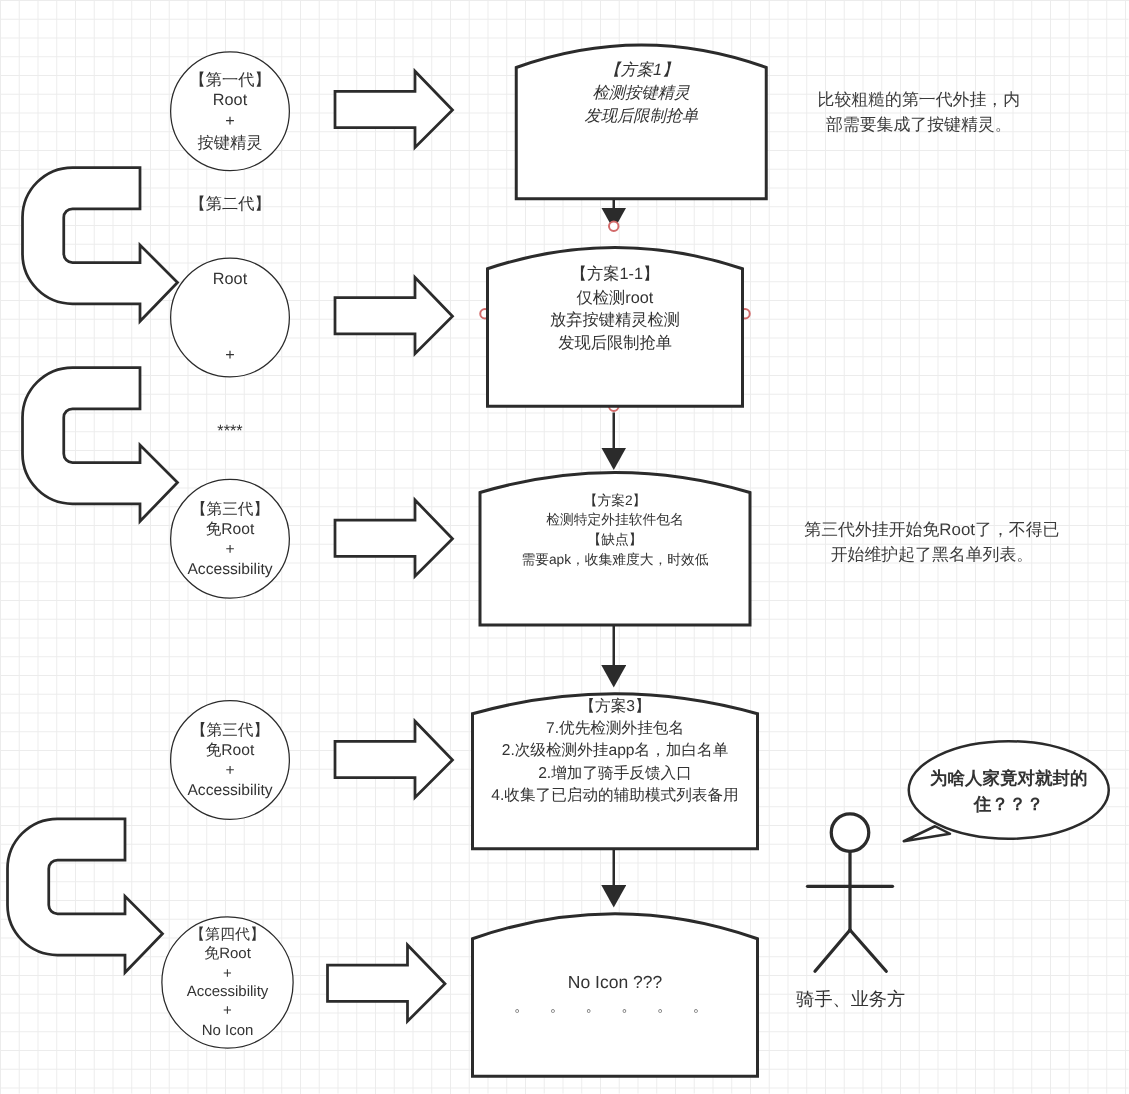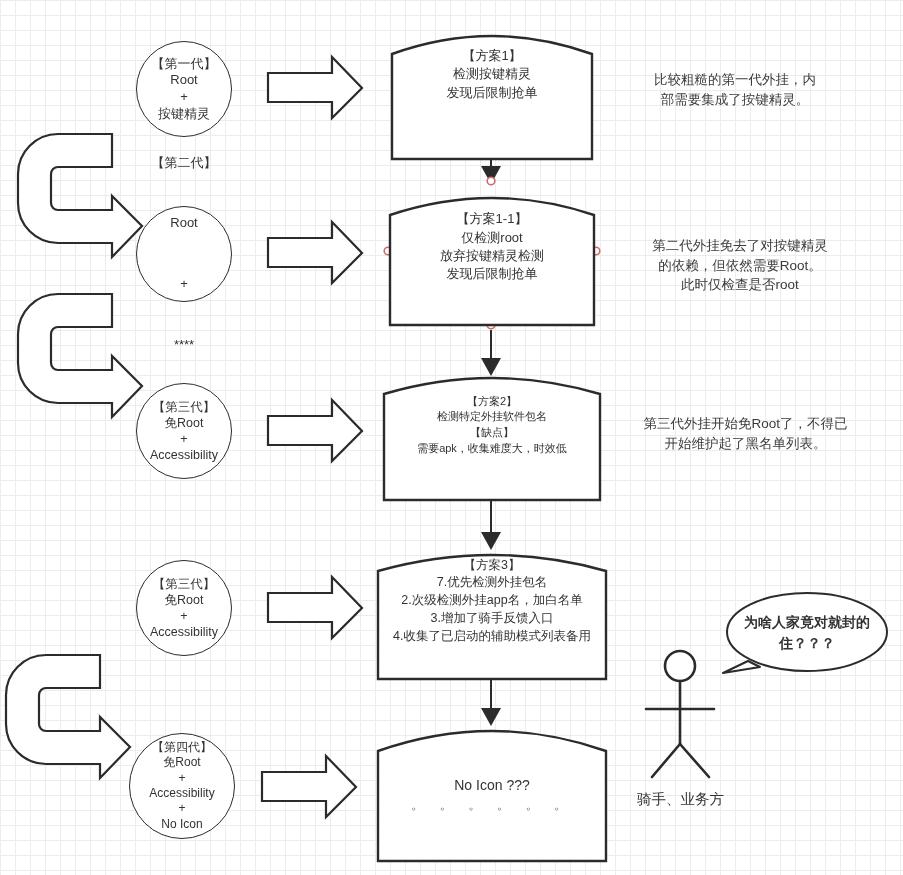--- a/index.html
+++ b/index.html
@@ -188,21 +188,21 @@
 
   <div class="node gen-circle" style="left:129px; top:733px; width:106px; height:106px; font-size:12px;">
     <span class="ln">【第四代】</span>
     <span class="ln">免Root</span>
     <span class="ln">+</span>
     <span class="ln">Accessibility</span>
     <span class="ln">+</span>
     <span class="ln">No Icon</span>
   </div>
 
-  <div class="archbox" style="left:390px; top:22px; width:204px; height:139px;">
+  <div class="archbox" style="left:411px; top:22px; width:204px; height:139px;font-style:italic;">
     <svg width="204" height="139" viewBox="0 0 204 139">
       <path d="M2,32 Q102,-4 202,32 L202,137 L2,137 Z" fill="#ffffff" stroke="#2b2b2b" stroke-width="2.4"></path>
     </svg>
     <div class="txt" style="font-size:13px; margin-top:-34px;">
       <span class="ln">【方案1】</span>
       <span class="ln">检测按键精灵</span>
       <span class="ln">发现后限制抢单</span>
     </div>
   </div>
 
@@ -231,45 +231,40 @@
   </div>
 
   <div class="archbox" style="left:376px; top:543px; width:232px; height:138px;justify-content:center;">
     <svg width="232" height="138" viewBox="0 0 232 138">
       <path d="M2,28 Q116,-4 230,28 L230,136 L2,136 Z" fill="#ffffff" stroke="#2b2b2b" stroke-width="2.4"></path>
     </svg>
     <div class="txt" style="font-size:12.5px; margin-top:-22px;">
       <span class="ln">【方案3】</span>
       <span class="ln">7.优先检测外挂包名</span>
       <span class="ln">2.次级检测外挂app名，加白名单</span>
-      <span class="ln">3.增加了骑手反馈入口</span>
+      <span class="ln">2.增加了骑手反馈入口</span>
       <span class="ln">4.收集了已启动的辅助模式列表备用</span>
     </div>
   </div>
 
   <div class="archbox" style="left:376px; top:716px; width:232px; height:147px;">
     <svg width="232" height="147" viewBox="0 0 232 147">
       <path d="M2,35 Q116,-5 230,35 L230,145 L2,145 Z" fill="#ffffff" stroke="#2b2b2b" stroke-width="2.4"></path>
     </svg>
     <div class="txt" style="font-size:14px; margin-top:12px;">
       <span class="ln">No Icon ???</span>
       <span class="ln dots-row">。 。 。 。 。 。</span>
     </div>
   </div>
 
   <div class="note" style="left:620px; top:70px; width:230px;">
     <span class="ln">比较粗糙的第一代外挂，内</span>
     <span class="ln">部需要集成了按键精灵。</span>
   </div>
 
-  <div class="note" style="left:615px; top:236px; width:250px;">
-    <span class="ln">第二代外挂免去了对按键精灵</span>
-    <span class="ln">的依赖，但依然需要Root。</span>
-    <span class="ln">此时仅检查是否root</span>
-  </div>
 
   <div class="note" style="left:613px; top:414px; width:265px;">
     <span class="ln">第三代外挂开始免Root了，不得已</span>
     <span class="ln">开始维护起了黑名单列表。</span>
   </div>
 
   <div class="bubble-text" style="left:722px; top:612px;">
     <span class="ln">为啥人家竟对就封的</span>
     <span class="ln">住？？？</span>
   </div>

